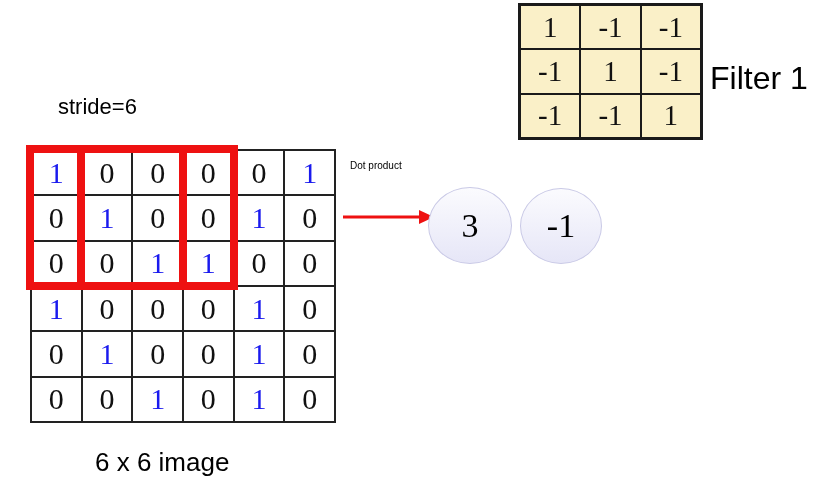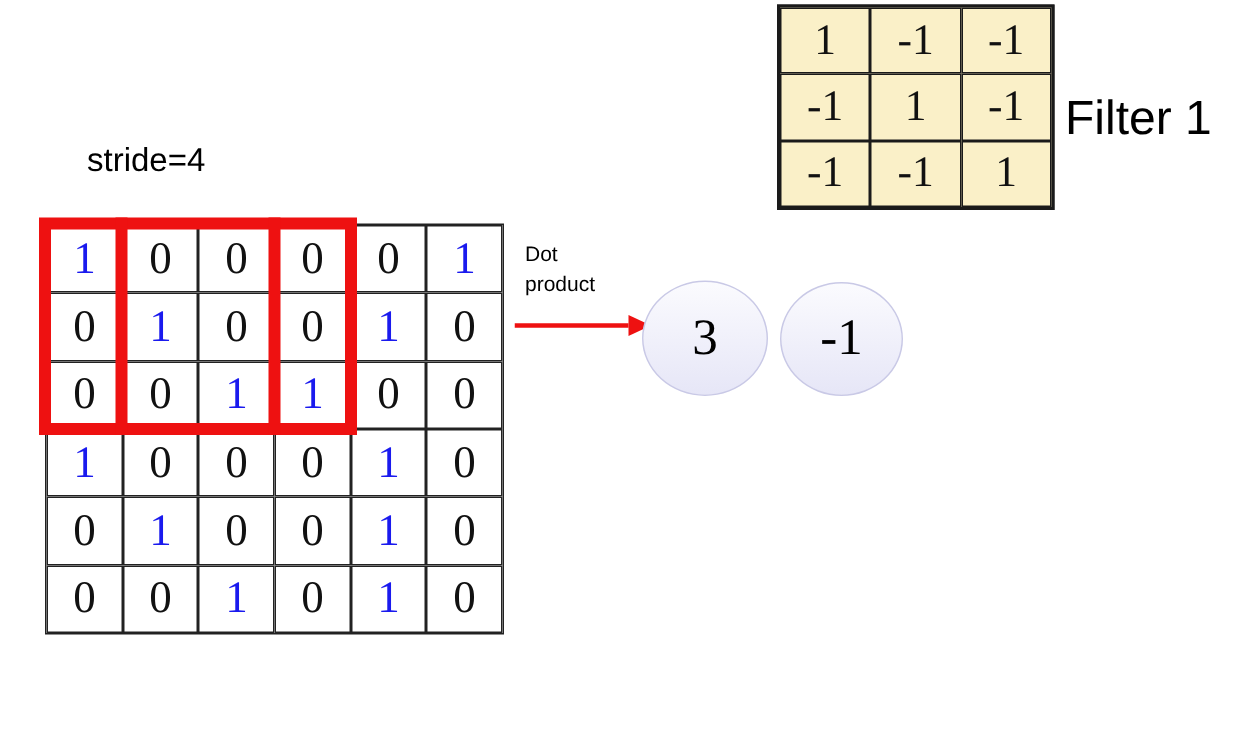--- a/index.html
+++ b/index.html
@@ -73,21 +73,21 @@
     position: absolute; top: 145px; height: 145px; width: 8px;
     background: var(--red);
     pointer-events: none;
   }
   #red-highlight-line-1 { left: 77px; }
   #red-highlight-line-2 { left: 179px; }
 
   
   #dot-product-label {
     left: 350px; top: 159px; width: 62px;
-    font-size: 14px; line-height: 1.45;
+    font-size: 10px; line-height: 1.45;
   }
   #dot-product-arrow { position: absolute; left: 343px; top: 207px; }
 
   
   .result-circle {
     position: absolute;
     border-radius: 50%;
     background: linear-gradient(180deg, #fbfbfe 0%, #e6e6f7 100%);
     border: 1px solid var(--circle-border);
     box-sizing: border-box;
@@ -99,21 +99,21 @@
   #result-circle-1 { left: 520px; top: 188px; width: 82px; height: 76px; }
 
   
   #image-caption { left: 95px; top: 447px; font-size: 26px; }
 </style>
 </head>
 <body>
 
 <div id="slide" style="--one-blue: #1a1aee; --digit-black: #111111; --red: #ee1111; --filter-bg: #faf0c8; --circle-border: #c9c9e6;">
 
-  <div class="label" id="stride-label">stride=4</div>
+  <div class="label" id="stride-label">stride=6</div>
 
   <div id="filter-grid">
       <div class="fcell">1</div>
       <div class="fcell">-1</div>
       <div class="fcell">-1</div>
       <div class="fcell">-1</div>
       <div class="fcell">1</div>
       <div class="fcell">-1</div>
       <div class="fcell">-1</div>
       <div class="fcell">-1</div>
@@ -172,14 +172,15 @@
     <polygon points="76,3 91,10 76,17" fill="#ee1111"></polygon>
   </svg>
 
   <div class="result-circle" id="result-circle-0">
     <span>3</span>
   </div>
   <div class="result-circle" id="result-circle-1">
     <span>-1</span>
   </div>
 
+  <div class="label" id="image-caption">6 x 6 image</div>
 
 </div>
 
 </body></html>

